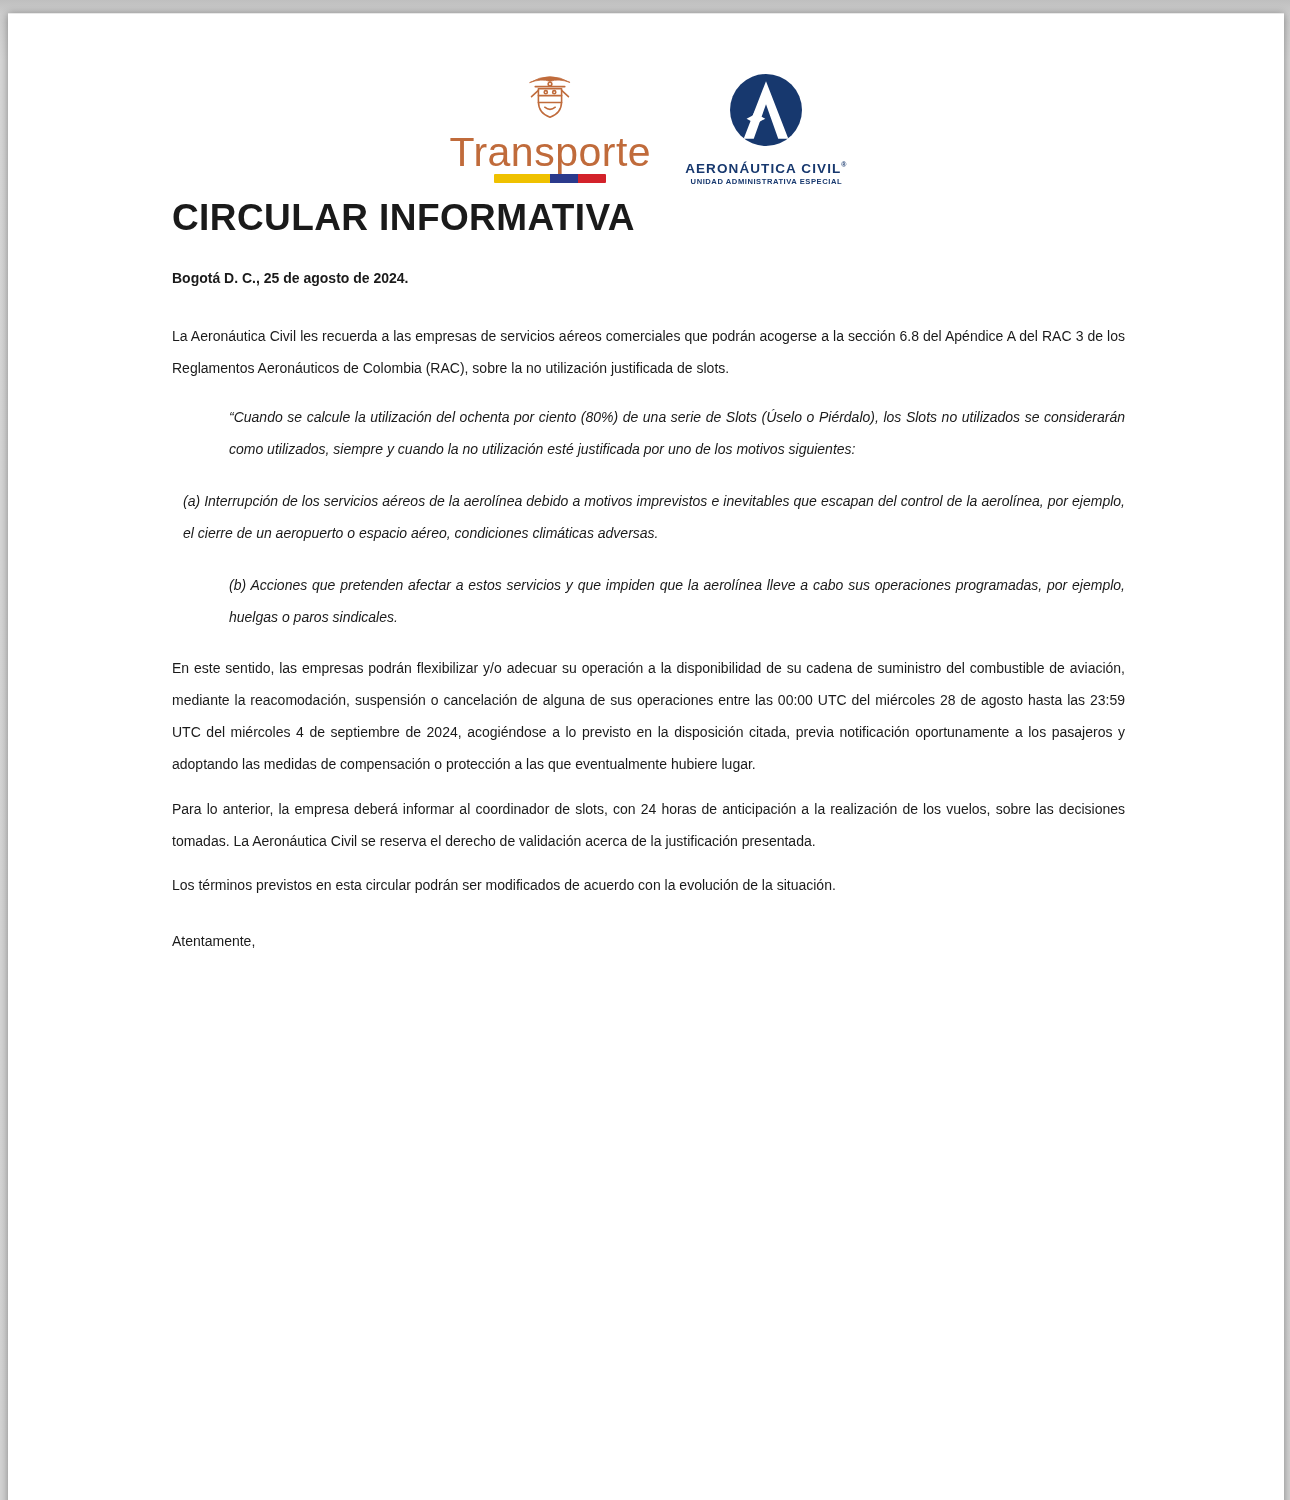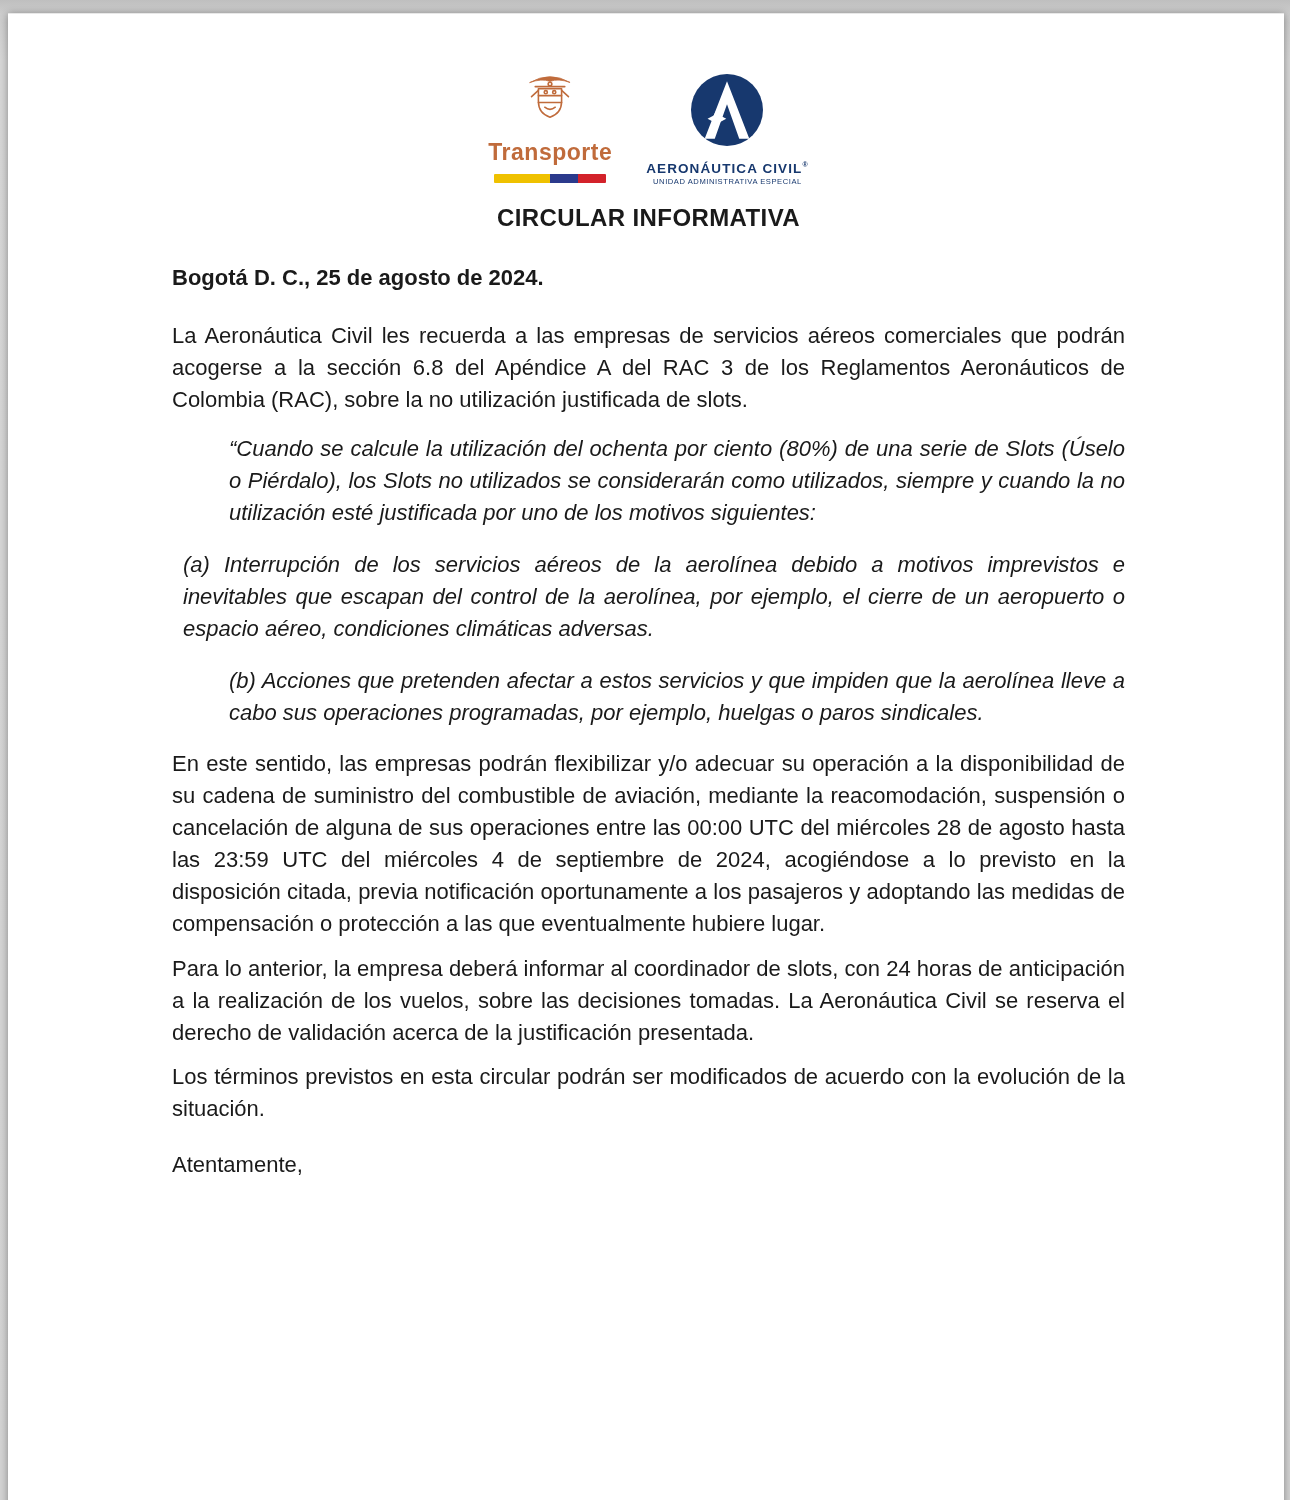--- a/index.html
+++ b/index.html
@@ -36,22 +36,22 @@
     align-items:flex-start;
     gap:34px;
   }
   .logo-transporte{
     display:flex;flex-direction:column;align-items:center;
   }
   .coat-of-arms{margin-bottom:2px;}
   .coat-of-arms svg{display:block;}
   .transporte-wordmark{
     color:var(--orange);
-    font-size:23px;
-    font-weight:700;
+    font-size:41px;
+    font-weight:400;
     letter-spacing:.5px;
     line-height:36px;
   }
   .flag-bar{
     margin-top:4px;
     width:112px;height:9px;
     display:flex;border-radius:1px;overflow:hidden;
   }
   .flag-bar .seg-yellow{width:50%;background:var(--flag-yellow);}
   .flag-bar .seg-blue{width:25%;background:var(--flag-blue);}
@@ -67,37 +67,37 @@
     font-size:13.5px;
     font-weight:700;
     letter-spacing:1.1px;
     line-height:15px;
     white-space:nowrap;
   }
   .aerocivil-name sup{font-size:7px;vertical-align:6px;}
   .aerocivil-subtitle{
     color:var(--navy);
     font-size:7.6px;
-    font-weight:400;
+    font-weight:700;
     letter-spacing:.55px;
     line-height:11px;
     white-space:nowrap;
   }
 
   
   .doc-title{
-    text-align:center;
-    font-size:24px;
+    text-align:left;
+    font-size:37px;
     font-weight:700;
     letter-spacing:.4px;
     margin-top:15px;
     line-height:32px;
   }
   p{
-    font-size:22px;
+    font-size:14px;
     line-height:32px;
     text-align:justify;
   }
   .b{font-weight:700;}
   .no-justify{text-align:left;}
   .quote{
     font-style:italic;
     margin-left:57px;
   }
   .mt-28{margin-top:28px;}

